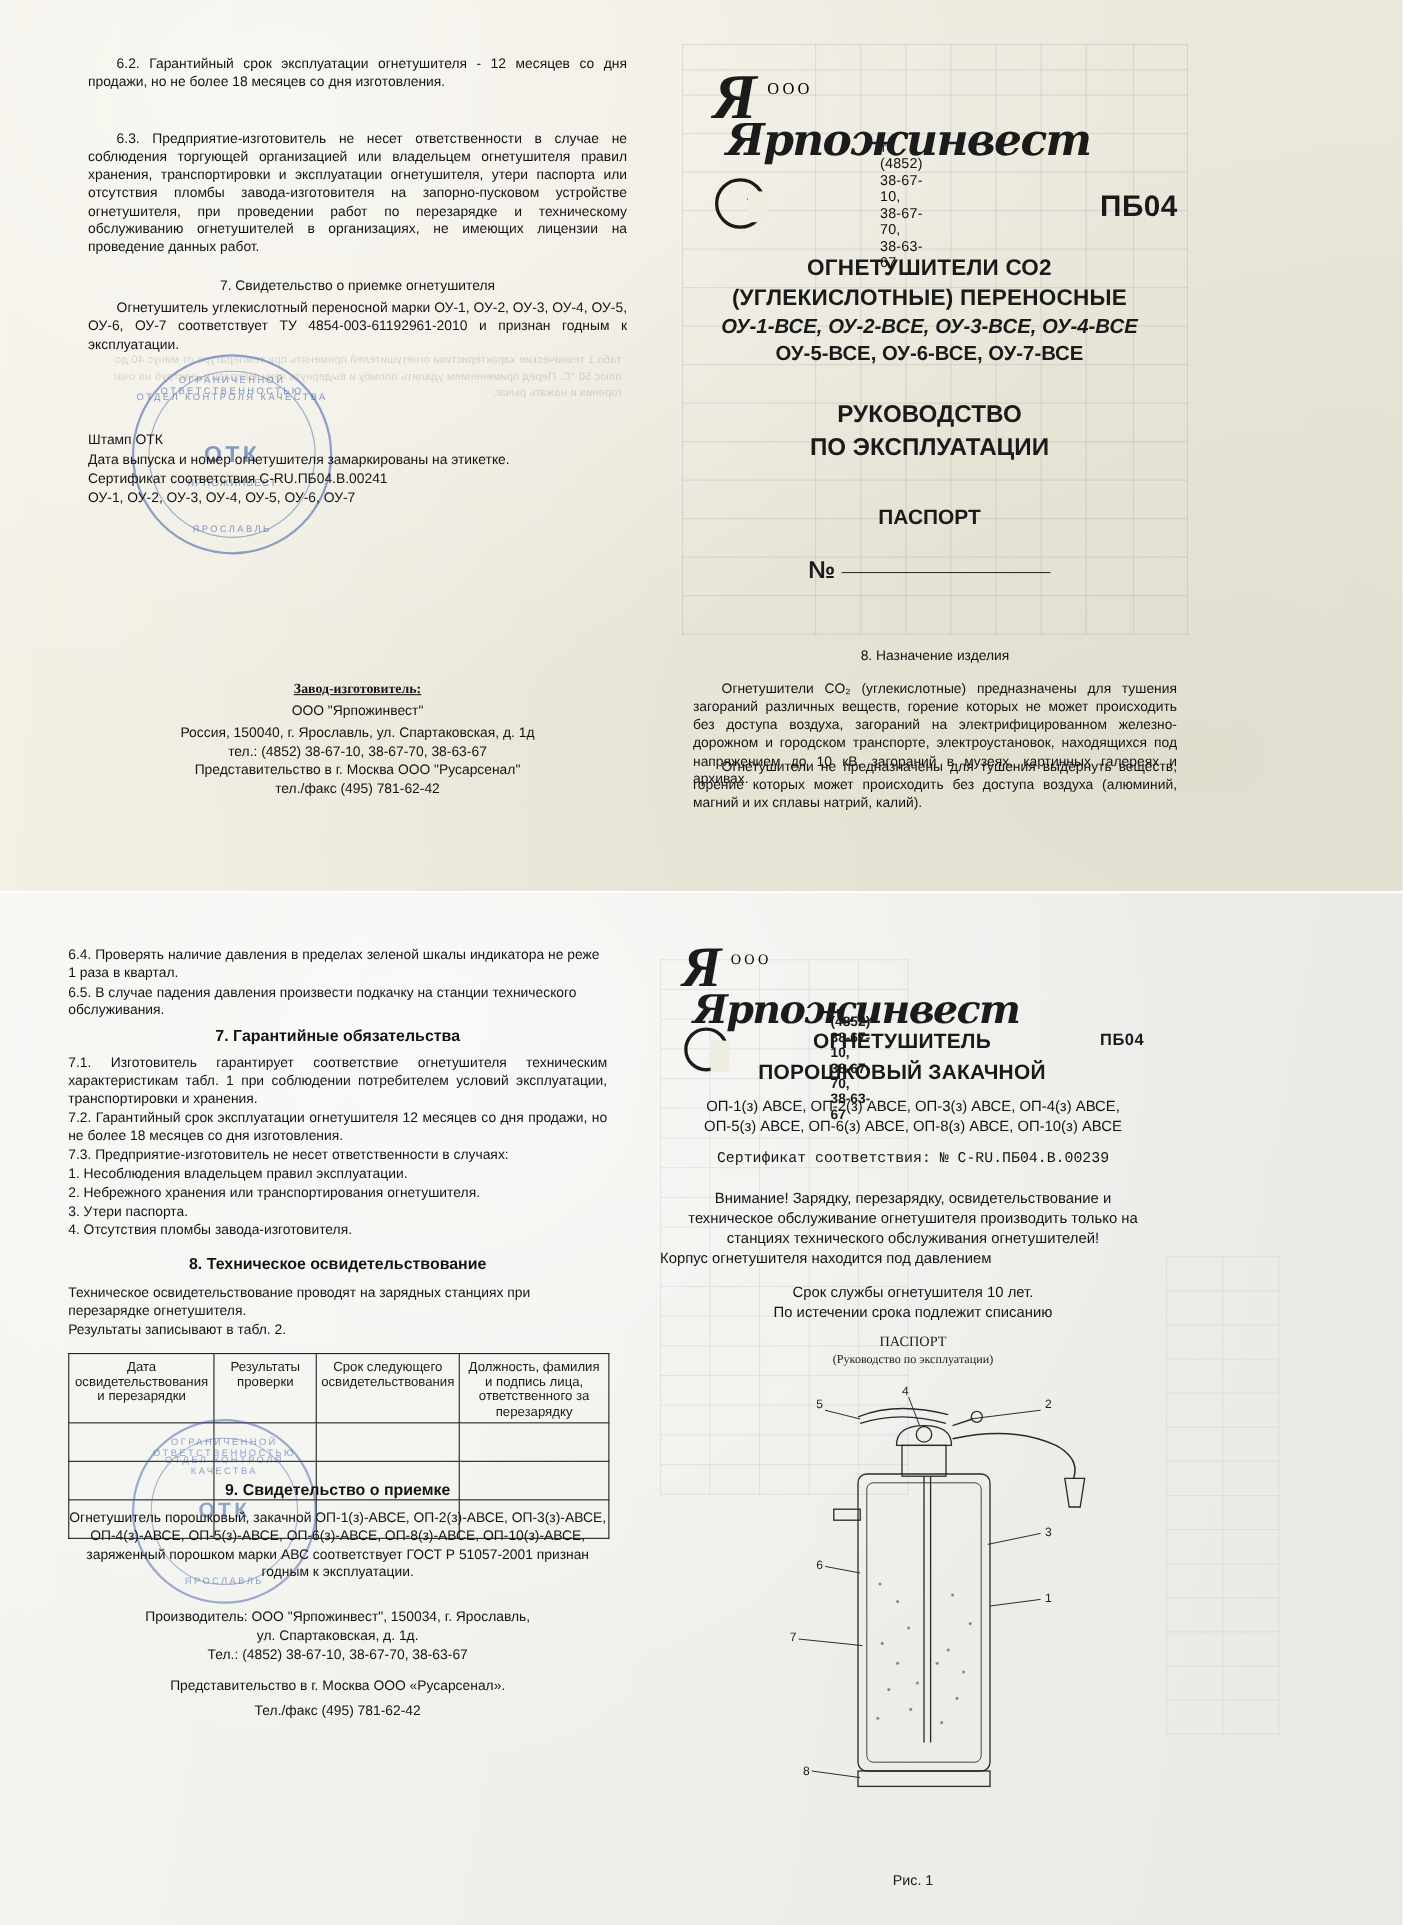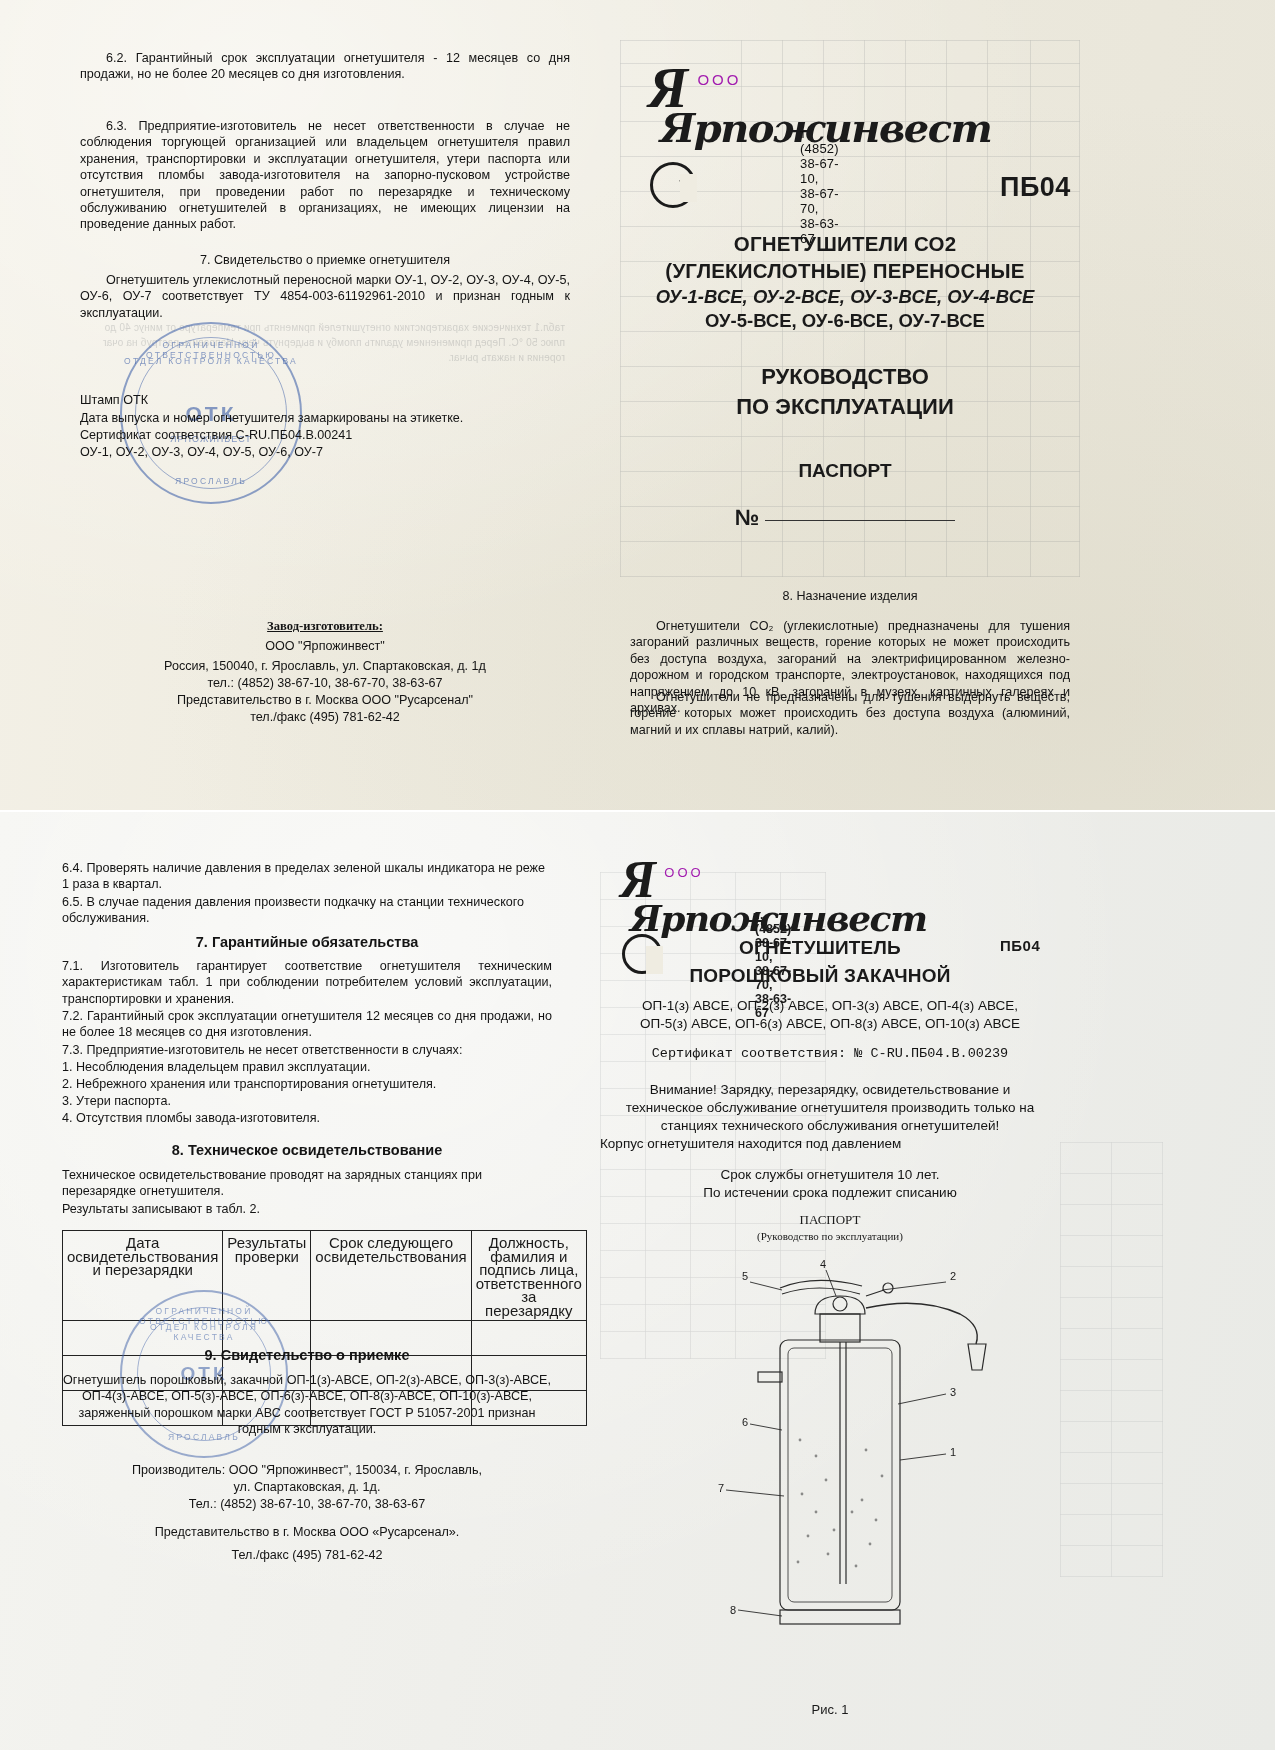--- a/index.html
+++ b/index.html
@@ -99,24 +99,24 @@
   .logo-ya {
     font-family: "Liberation Serif", serif;
     font-weight: bold;
     font-style: italic;
     font-size: 58px;
     line-height: 52px;
     color: #1b1b1b;
     letter-spacing: -1px;
   }
   .logo-ooo {
-    font-family: Liberation Sans, sans-serif;
+    font-family: Liberation Serif, serif;
     font-size: 15px;
     letter-spacing: 3px;
-    color: #a21caf;
+    color: #000000;
   }
   .logo-script {
     font-family: "DejaVu Serif", serif;
     font-style: italic;
     font-weight: bold;
     font-size: 40px;
     color: #1b1b1b;
     letter-spacing: -1.5px;
   }
   .logo-phone {
@@ -241,21 +241,21 @@
     border-radius: 50%;
   }
   .stamp2 .otk {
     position: absolute; left: 0; right: 0; top: 43%;
     text-align: center; font-size: 19px; font-weight: bold; letter-spacing: 3px;
   }
   
   table.doc {
     border-collapse: collapse;
     width: 100%;
-    font-size: 15px;
+    font-size: 12px;
   }
   table.doc td, table.doc th {
     border: 1px solid #222;
     padding: 3px 4px;
     text-align: center;
     vertical-align: top;
     font-weight: normal;
     line-height: 13.5px;
   }
   table.doc th { padding-top: 5px; }
@@ -457,21 +457,21 @@
             <td></td>
           </tr>
     </tbody>
       </table>
   </div>
 
   <div class="bleed" style="left:85px; top:320px; width:480px;">табл.1 технические характеристики огнетушителей применять при температуре от минус 40 до плюс 50 °С. Перед применением удалить пломбу и выдернуть чеку. Направить раструб на очаг горения и нажать рычаг.</div>
 
   <div class="page">
 
-    <div class="txt ind" style="left:80px; top:50px; width:490px;">6.2. Гарантийный срок эксплуатации огнетушителя - 12 месяцев со дня продажи, но не более 20 месяцев со дня изготовления.</div>
+    <div class="txt ind" style="left:80px; top:50px; width:490px;">6.2. Гарантийный срок эксплуатации огнетушителя - 12 месяцев со дня продажи, но не более 18 месяцев со дня изготовления.</div>
 
     <div class="txt ind" style="left:80px; top:118px; width:490px;">6.3. Предприятие-изготовитель не несет ответственности в случае не соблюдения торгующей организацией или владельцем огнетушителя правил хранения, транспортировки и эксплуатации огнетушителя, утери паспорта или отсутствия пломбы завода-изготовителя на запорно-пусковом устройстве огнетушителя, при проведении работ по перезарядке и техническому обслуживанию огнетушителей в организациях, не имеющих лицензии на проведение данных работ.</div>
 
     <div class="txt c" style="left:80px; top:252px; width:490px;">7. Свидетельство о приемке огнетушителя</div>
 
     <div class="txt ind" style="left:80px; top:272px; width:490px;">Огнетушитель углекислотный переносной марки ОУ-1, ОУ-2, ОУ-3, ОУ-4, ОУ-5, ОУ-6, ОУ-7 соответствует ТУ 4854-003-61192961-2010 и признан годным к эксплуатации.</div>
 
     <div class="stamp" style="left:120px; top:322px; width:182px; height:182px;">
       <div class="inner"></div>
       <div class="arc" style="top:16px;">ОГРАНИЧЕННОЙ ОТВЕТСТВЕННОСТЬЮ</div>

